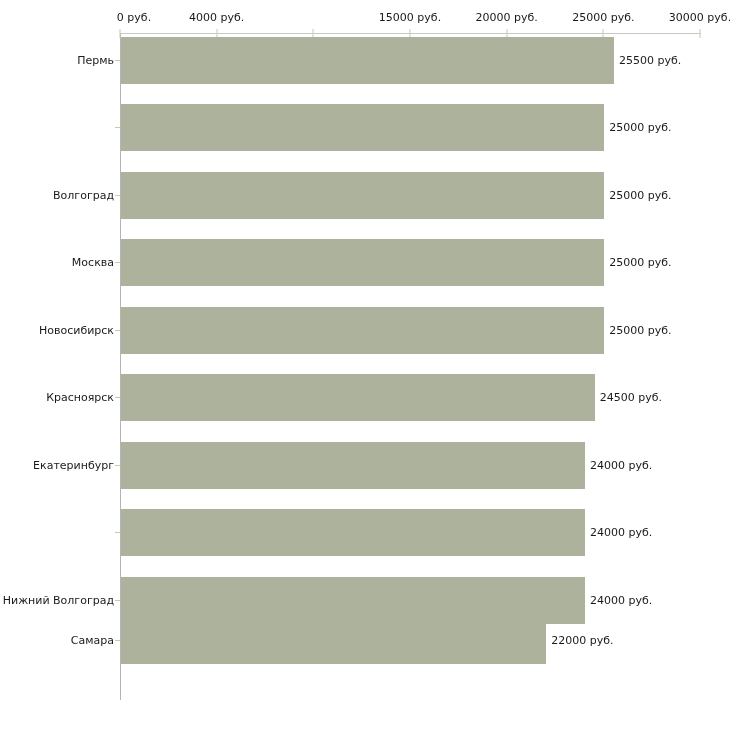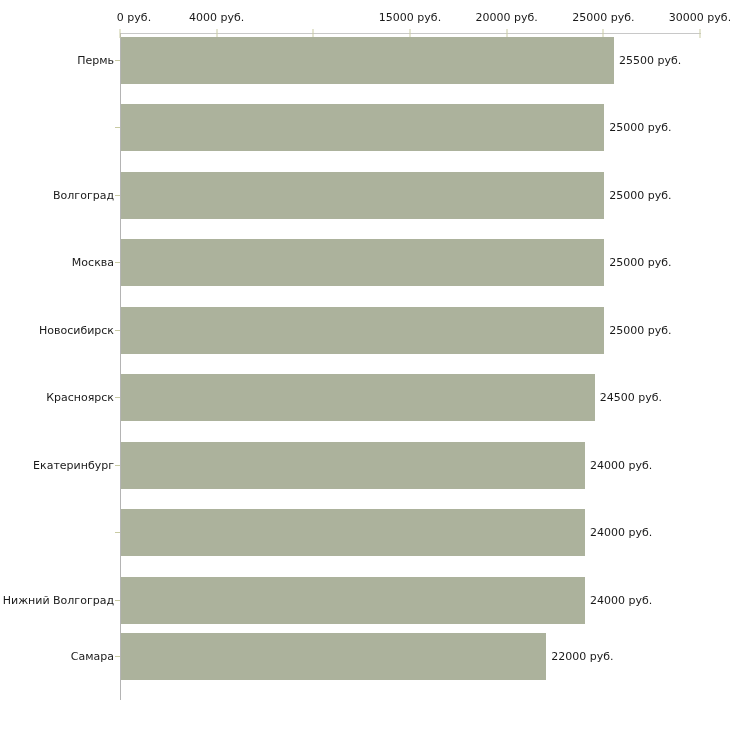--- a/index.html
+++ b/index.html
@@ -158,20 +158,20 @@
     <div class="category-tick-mark"></div>
     <div class="bar" style="width: 464px;"></div>
     <span class="value-label" style="left: 590px;">24000 руб.</span>
   </div>
   <div class="row" style="top: 576.5px; height: 47px;">
     <span class="category-label">Нижний Волгоград</span>
     <div class="category-tick-mark"></div>
     <div class="bar" style="width: 464px;"></div>
     <span class="value-label" style="left: 590px;">24000 руб.</span>
   </div>
-  <div class="row" style="top: 633px; height: 47px;">
+  <div class="row" style="top: 617px; height: 47px;">
     <span class="category-label">Самара</span>
     <div class="category-tick-mark"></div>
     <div class="bar" style="width: 425.333px;"></div>
     <span class="value-label" style="left: 551.333px;">22000 руб.</span>
   </div>
 
 </div>
 
 </body></html>

